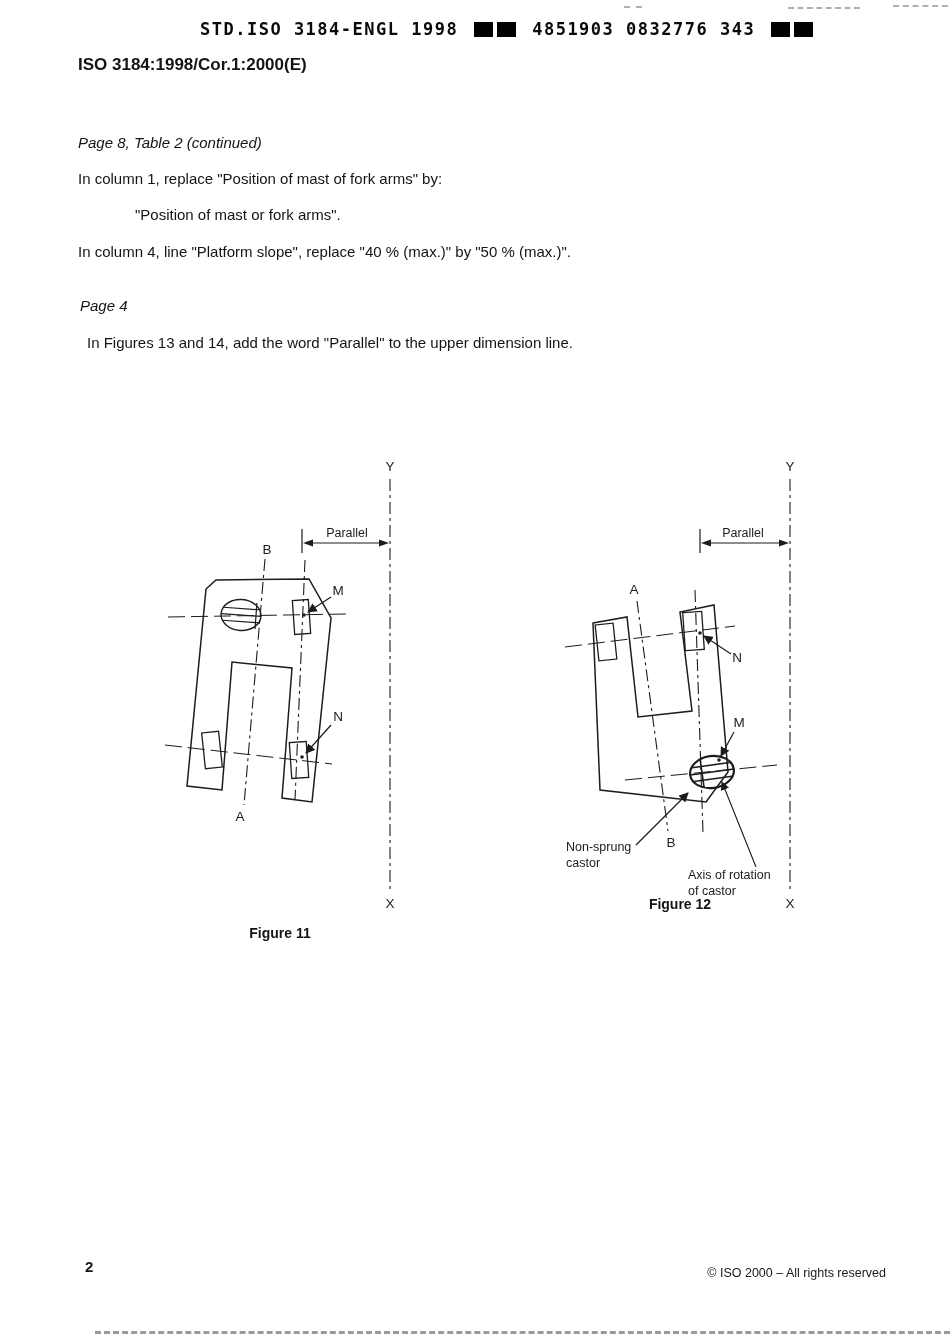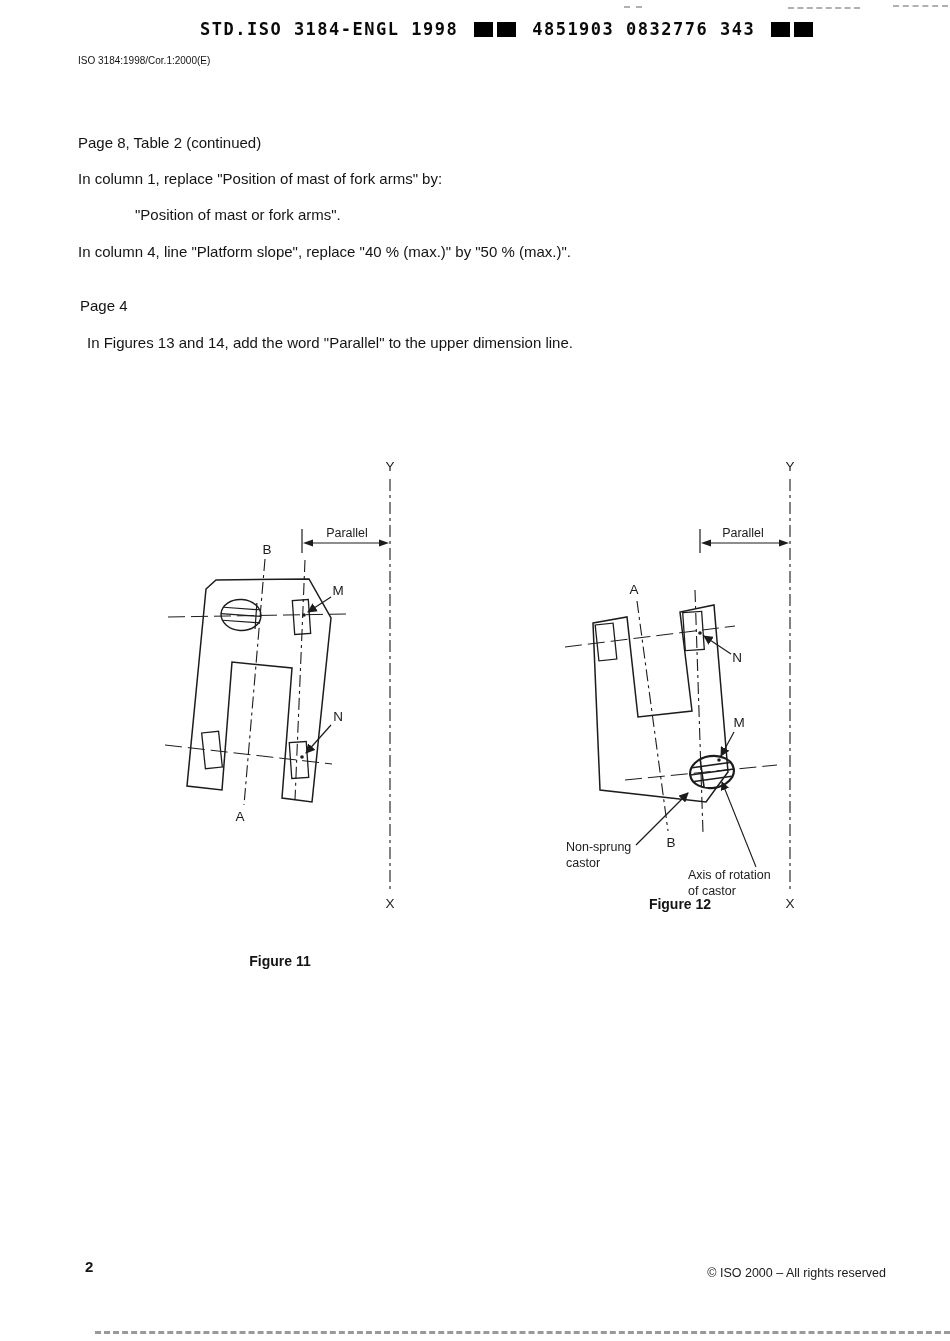--- a/index.html
+++ b/index.html
@@ -9,23 +9,23 @@
     font-family:"Liberation Sans", sans-serif; color:#141414; overflow:hidden;
   }
   .abs { position:absolute; white-space:nowrap; }
   .header-code {
     position:absolute; top:19px; left:200px; display:flex; align-items:center; gap:16px;
     font-family:"DejaVu Sans Mono", monospace; font-weight:bold; font-size:17px;
     letter-spacing:1.5px; color:#0a0a0a;
   }
   .blockpair { display:flex; gap:4px; }
   .block { display:inline-block; width:19px; height:15px; background:#000; }
-  .doc-ref { top:55px; left:78px; font-weight:normal; font-size:10px; }
+  .doc-ref { top:55px; left:78px; font-weight:bold; font-size:17px; }
   .para { font-size:15px; }
-  .italic { }
+  .italic { font-style:italic; }
   .fig-svg { position:absolute; }
   .caption { position:absolute; font-weight:bold; font-size:14px; text-align:center; width:300px; }
   .footer-page { top:1258px; left:85px; font-weight:bold; font-size:15px; }
   .footer-copy { top:1266px; right:64px; font-size:12.5px; color:#1a1a1a;margin-left:22px; }
   .artifact { position:absolute; }
   .dash-artifact { border-top:3px dashed #9a9a9a; height:0; }
   .small-dash { border-top:2px dashed #b0b0b0; height:0; }
   svg text { font-family:"Liberation Sans", sans-serif; fill:#1c1c1c; }
   svg .lbl { font-size:13.5px; }
   svg .small { font-size:12.5px; }
@@ -160,19 +160,19 @@
 
     <text class="small" x="36" y="396">Non-sprung</text>
     <text class="small" x="36" y="412">castor</text>
     <line x1="106" y1="390" x2="158" y2="338" stroke="#1c1c1c" stroke-width="1.2" marker-end="url(#arr2)"></line>
 
     <text class="small" x="158" y="424">Axis of rotation</text>
     <text class="small" x="158" y="440">of castor</text>
     <line x1="226" y1="412" x2="192" y2="327" stroke="#1c1c1c" stroke-width="1.1" marker-end="url(#arr2)"></line>
   </svg>
 
-  <div class="caption" style="top:925px;left:130px;margin-top:28px;">Figure 11</div>
+  <div class="caption" style="top:925px;left:130px;">Figure 11</div>
   <div class="caption" style="top:896px;left:530px;">Figure 12</div>
 
   <div class="abs footer-page">2</div>
   <div class="abs footer-copy">© ISO 2000 – All rights reserved</div>
 
 </div>
 
 </body></html>

